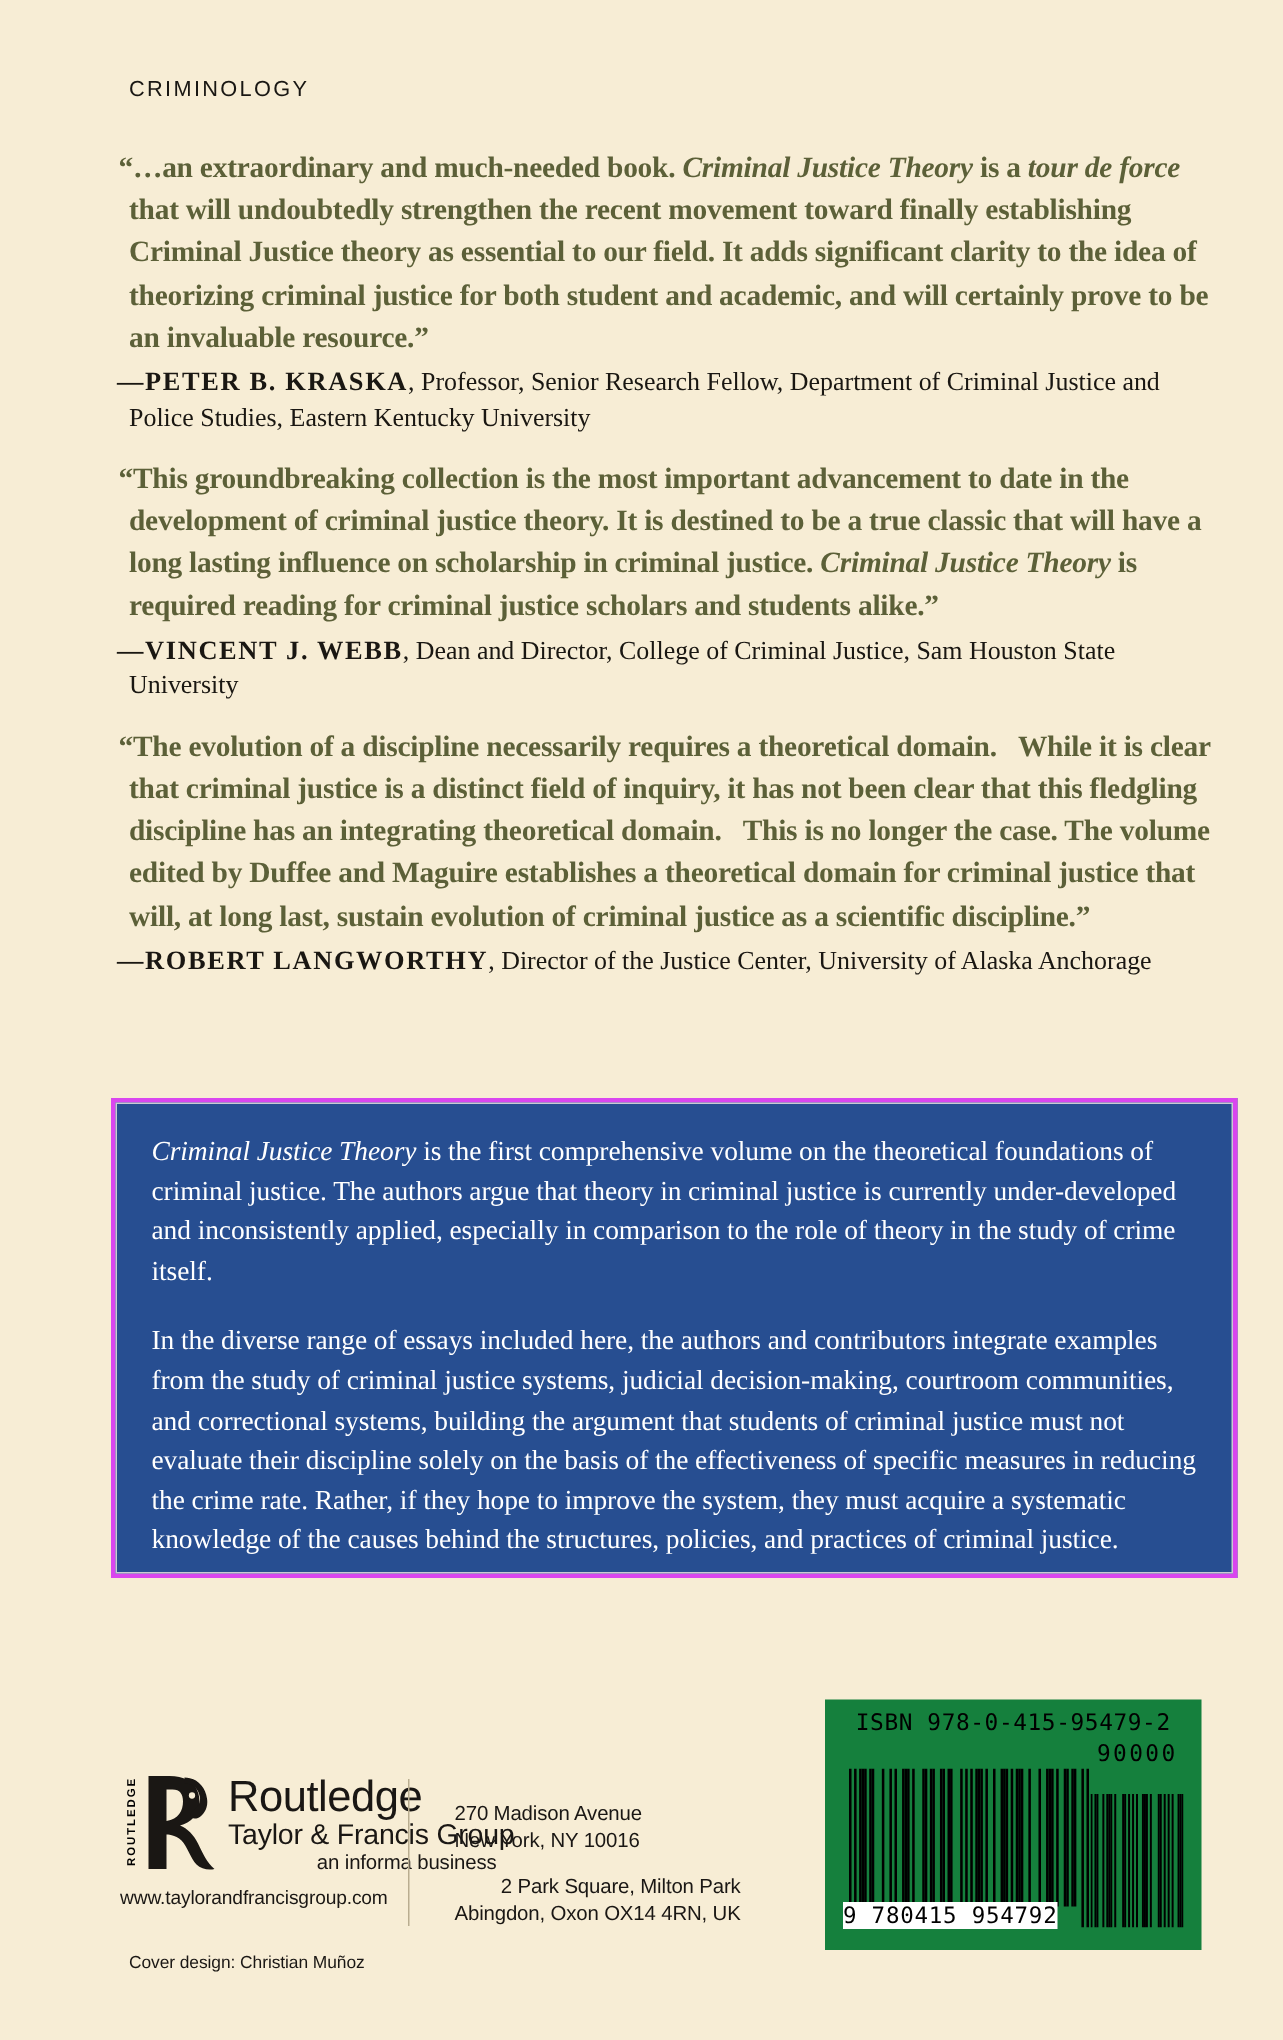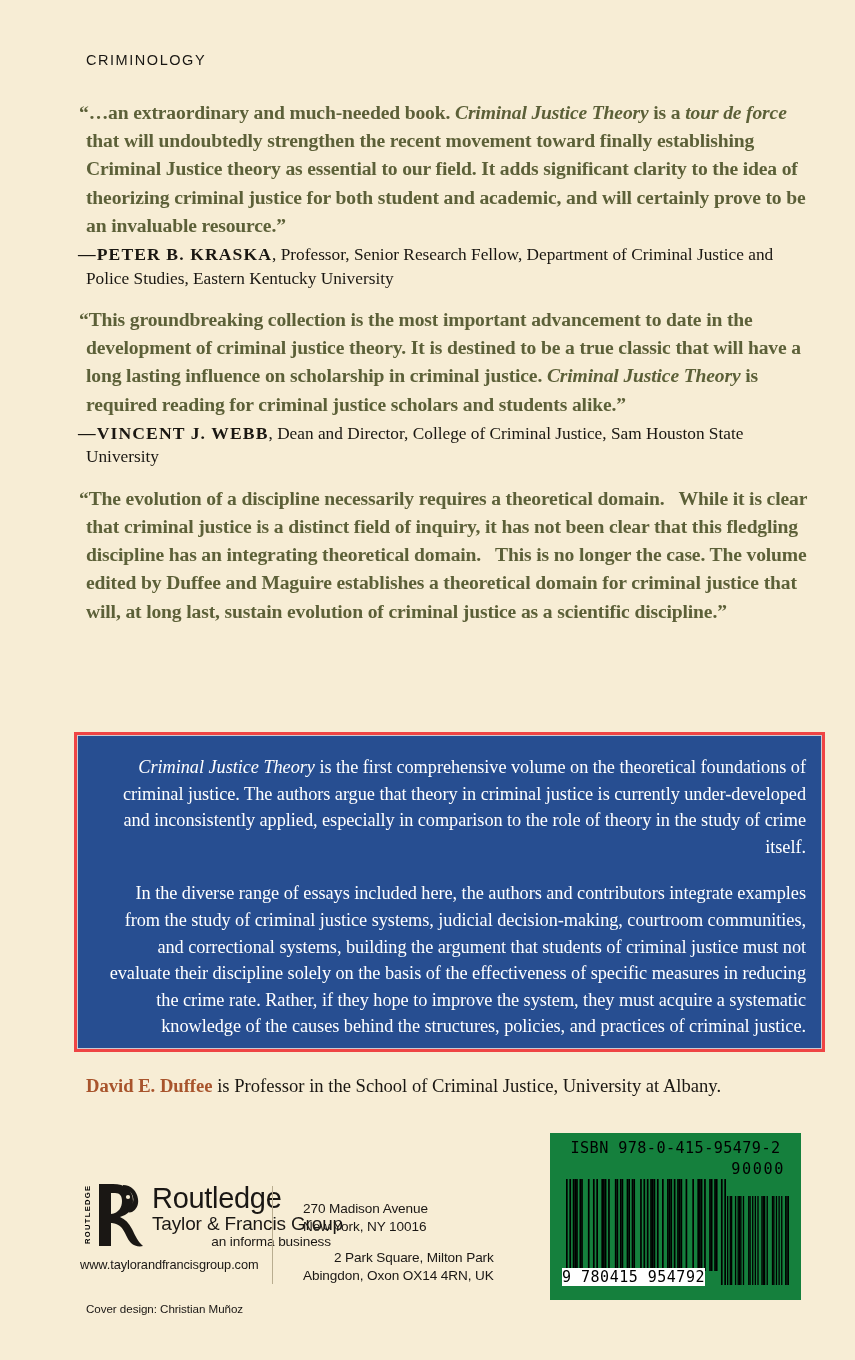--- a/index.html
+++ b/index.html
@@ -72,26 +72,25 @@
   }
 
   
   .blue-box {
     position: absolute;
     left: 74px;
     top: 732px;
     width: 751px;
     height: 320px;
     background: #274e91;
-    border: 3px solid #ef4444;
+    border: 3px solid #d946ef;
     outline: 1px solid #c9cbd2;
     outline-offset: -4px;
     box-sizing: border-box;
     padding: 19px 16px 10px 24px;
-    text-align: right;
   }
   .blue-box p {
     color: #ffffff;
     font-family: "Liberation Serif", serif;
     font-size: 18.3px;
     line-height: 26.6px;
     margin: 0 0 20px 0;
     letter-spacing: -0.05px;
   }
   .blue-box p:last-child { margin-bottom: 0; }
@@ -285,31 +284,31 @@
       <p class="blurb-attrib"><span class="name">—PETER B. KRASKA</span><span>, Professor, Senior Research Fellow, Department of Criminal Justice and Police Studies, Eastern Kentucky University</span></p>
     </div>
 
     <div class="blurb-block">
       <p class="blurb-quote">“This groundbreaking collection is the most important advancement to date in the development of criminal justice theory. It is destined to be a true classic that will have a long lasting influence on scholarship in criminal justice. <i>Criminal Justice Theory</i> is required reading for criminal justice scholars and students alike.”</p>
       <p class="blurb-attrib"><span class="name">—VINCENT J. WEBB</span><span>, Dean and Director, College of Criminal Justice, Sam Houston State University</span></p>
     </div>
 
     <div class="blurb-block">
       <p class="blurb-quote">“The evolution of a discipline necessarily requires a theoretical domain.  While it is clear that criminal justice is a distinct field of inquiry, it has not been clear that this fledgling discipline has an integrating theoretical domain.  This is no longer the case. The volume edited by Duffee and Maguire establishes a theoretical domain for criminal justice that will, at long last, sustain evolution of criminal justice as a scientific discipline.”</p>
+      <p class="blurb-attrib"><span class="name">—ROBERT LANGWORTHY</span><span>, Director of the Justice Center, University of Alaska Anchorage</span></p>
     </div>
 
   </div>
 
   <div class="blue-box">
     <p><i>Criminal Justice Theory</i> is the first comprehensive volume on the theoretical foundations of criminal justice. The authors argue that theory in criminal justice is currently under-developed and inconsistently applied, especially in comparison to the role of theory in the study of crime itself.</p>
     <p>In the diverse range of essays included here, the authors and contributors integrate examples from the study of criminal justice systems, judicial decision-making, courtroom communities, and correctional systems, building the argument that students of criminal justice must not evaluate their discipline solely on the basis of the effectiveness of specific measures in reducing the crime rate. Rather, if they hope to improve the system, they must acquire a systematic knowledge of the causes behind the structures, policies, and practices of criminal justice.</p>
   </div>
 
   <div class="bios">
-    <p class="bio"><span class="author">David E. Duffee</span><span> is Professor in the School of Criminal Justice, University at Albany.</span></p>
   </div>
 
   <div class="pub">
     <div class="logo-row">
       <div class="logo-mark">
         <div class="logo-vert">ROUTLEDGE</div>
         <svg class="logo-glyph" viewBox="0 0 48 64">
           <path fill="#1a1714" d="M2,1 L2,63 L14,63 L14,40 C14,40 20,40 24,44 C28,48 30,56 34,60 C37,63 42,64 46,63 C41,59 38,52 35,46 C32,40 28,36 23,34 C30,32 36,27 36,18 C36,7 28,1 16,1 Z M14,10 L18,10 C23,10 25,13 25,18 C25,24 22,30 14,31 Z"></path>
           <path fill="#1a1714" d="M26,2 C34,2 40,8 41,16 C42,22 39,27 35,29 C32,30 30,29 30,27 C30,25 32,24 34,22 C36,20 37,17 36,14 C35,9 31,6 26,6 Z"></path>
           <circle fill="#f7edd5" cx="31" cy="14" r="2.1"></circle>

